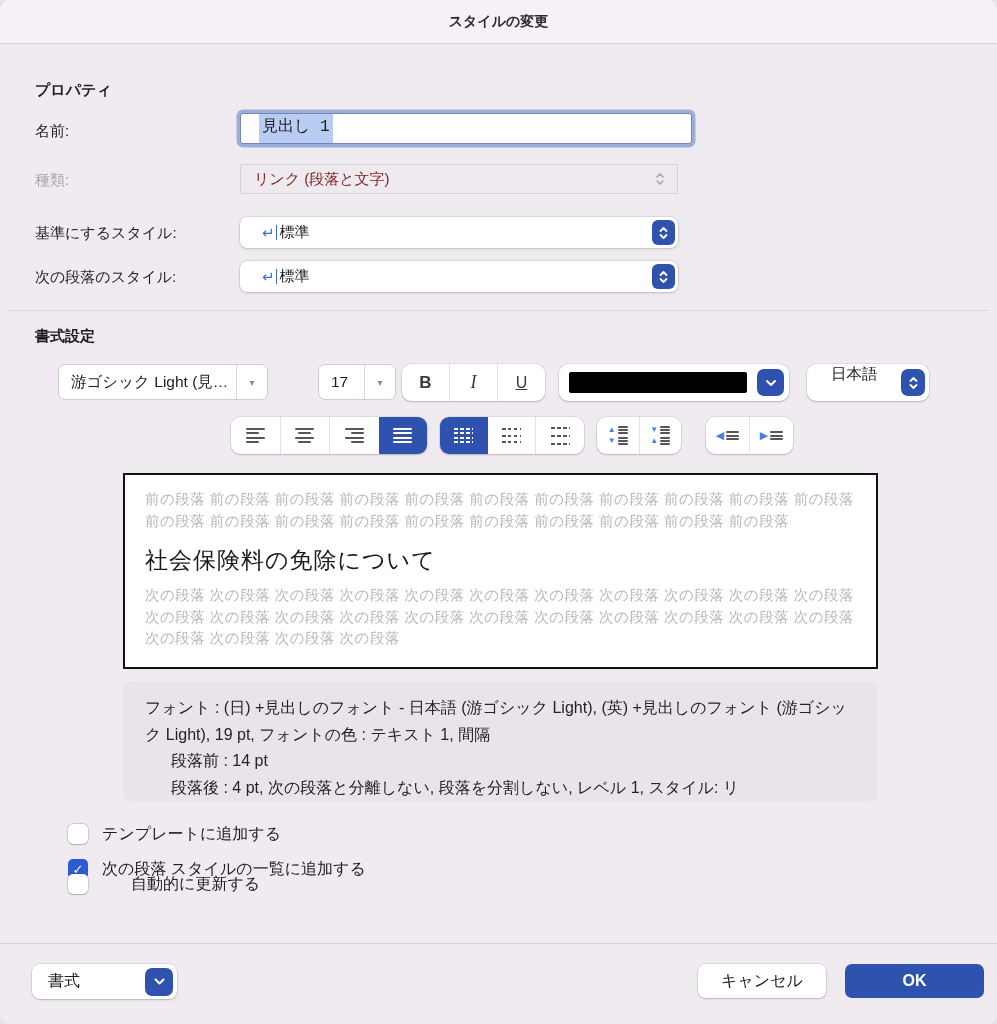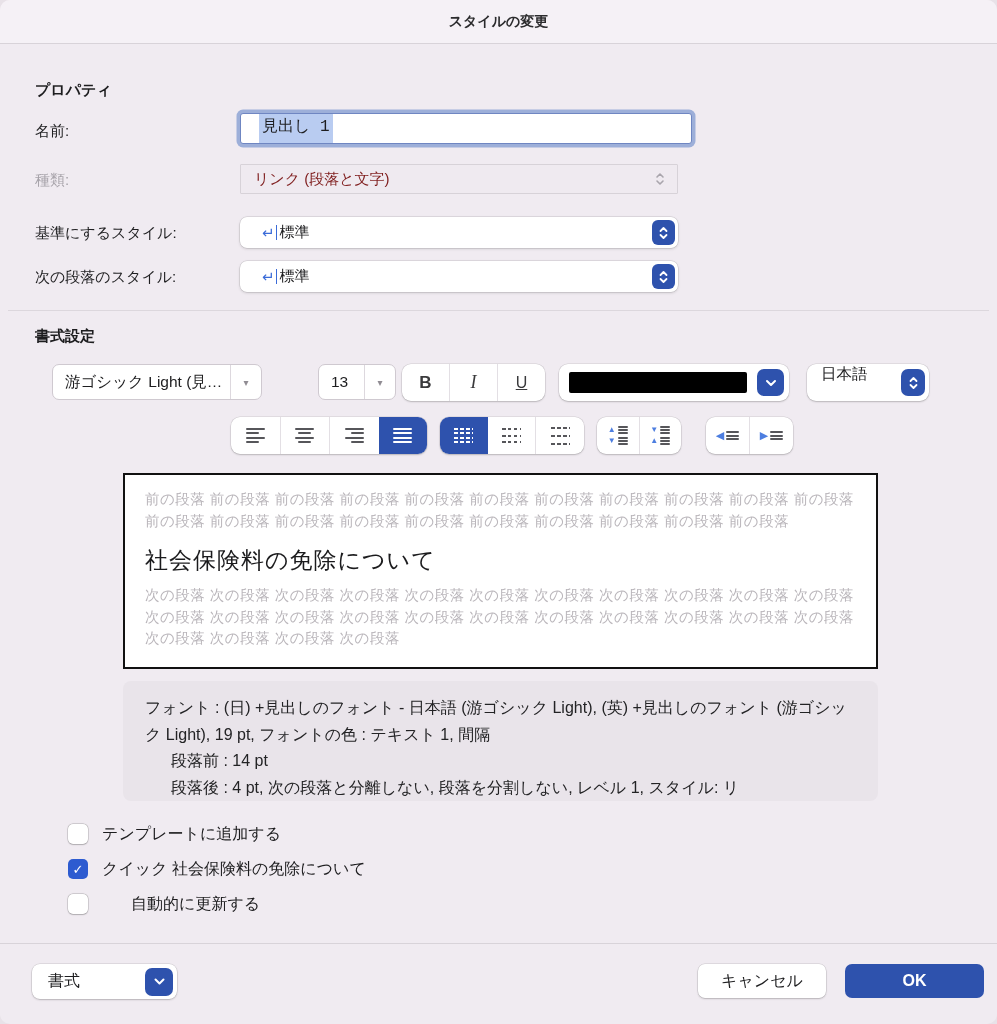--- a/index.html
+++ b/index.html
@@ -42,21 +42,21 @@
         display:flex;align-items:stretch;overflow:hidden;}
   .seg{display:flex;align-items:center;justify-content:center;position:relative;}
   .seg + .seg{border-left:1px solid #e3dfe4;}
   .seg.sel{background:var(--accent);color:#fff;border-left:none;}
   .seg.sel + .seg{border-left:none;}
   .biu-b{font-weight:bold;font-size:17px;color:#3a3a3c;}
   .biu-i{font-style:italic;font-family:"Liberation Serif","DejaVu Serif",serif;font-size:18px;color:#3a3a3c;}
   .biu-u{text-decoration:underline;font-size:16px;color:#3a3a3c;}
   .swatch{position:absolute;left:10px;top:8px;height:21px;border-radius:2px;background:var(--fontColor);}
   .mini-btn{position:absolute;background:var(--accent);border-radius:7px;display:flex;align-items:center;justify-content:center;}
-  .lang-txt{font-size:15.5px;padding-left:14px;}
+  .lang-txt{font-size:15.5px;padding-left:24px;}
   
   .bars{display:flex;flex-direction:column;gap:2.5px;width:19px;}
   .bars span{height:2px;background:#56565a;border-radius:1px;}
   .seg.sel .bars span{background:#fff;}
   .bars.a-left span:nth-child(even){width:13px;align-self:flex-start;}
   .bars.a-center span:nth-child(even){width:13px;align-self:center;}
   .bars.a-right span:nth-child(even){width:13px;align-self:flex-end;}
   .bars span:nth-child(odd){width:19px;}
   .bars.a-just span{width:19px;}
   .dashes{display:flex;flex-direction:column;width:19px;}
@@ -143,26 +143,26 @@
           <path d="M2.5 6 L5.5 3 L8.5 6" fill="none" stroke="#fff" stroke-width="1.8" stroke-linecap="round" stroke-linejoin="round"></path>
           <path d="M2.5 10 L5.5 13 L8.5 10" fill="none" stroke="#fff" stroke-width="1.8" stroke-linecap="round" stroke-linejoin="round"></path>
         </svg>
     </span>
   </div>
 
   <div class="sep" style="top:310px;left:8px;right:8px;"></div>
 
   <div class="section-h" style="top:327px;">書式設定</div>
 
-  <div class="combo" style="left:52px;width:210px;">
+  <div class="combo" style="left:58px;width:210px;">
     <span class="txt">游ゴシック Light (見…</span>
     <span class="arrow-zone">▾</span>
   </div>
   <div class="combo" style="left:318px;width:78px;">
-    <span class="txt">13</span>
+    <span class="txt">17</span>
     <span class="arrow-zone">▾</span>
   </div>
 
   <div class="pill" style="left:402px;top:364px;width:143px;height:37px;">
     <span class="seg" style="flex:1;">
         <span class="biu-b">B</span>
       </span>
     <span class="seg" style="flex:1;">
         <span class="biu-i">I</span>
       </span>
@@ -327,23 +327,23 @@
     <div class="ind">段落前 :  14 pt</div>
     <div class="ind">段落後 :  4 pt, 次の段落と分離しない, 段落を分割しない, レベル 1, スタイル: リ</div>
   </div>
 
   <div class="opt" style="top:822px;">
     <span class="cbox"></span>
     <span class="lbl">テンプレートに追加する</span>
   </div>
   <div class="opt" style="top:857px;">
     <span class="cbox checked"></span>
-    <span class="lbl">クイック 社会保険料の免除について</span>
-  </div>
-  <div class="opt" style="top:892px;gap:43px;">
+    <span class="lbl">次の段落 スタイルの一覧に追加する</span>
+  </div>
+  <div class="opt" style="top:872px;gap:43px;">
     <span class="cbox"></span>
     <span class="lbl">自動的に更新する</span>
   </div>
 
   <div class="sep" style="top:943px;left:0;right:0;background:#d8d3d9;"></div>
 
   <div class="fmt-pill">
     <span class="lbl">書式</span>
     <span class="mini-btn" style="right:4px;top:3.5px;width:28px;height:28px;">
       <svg width="13" height="9" viewBox="0 0 13 9">

